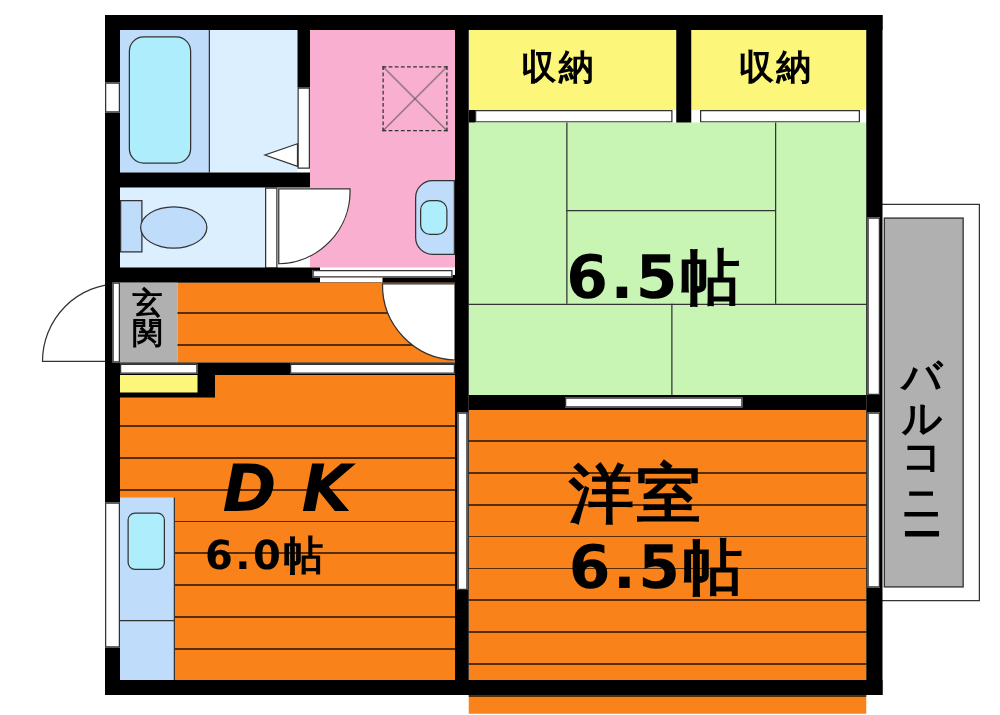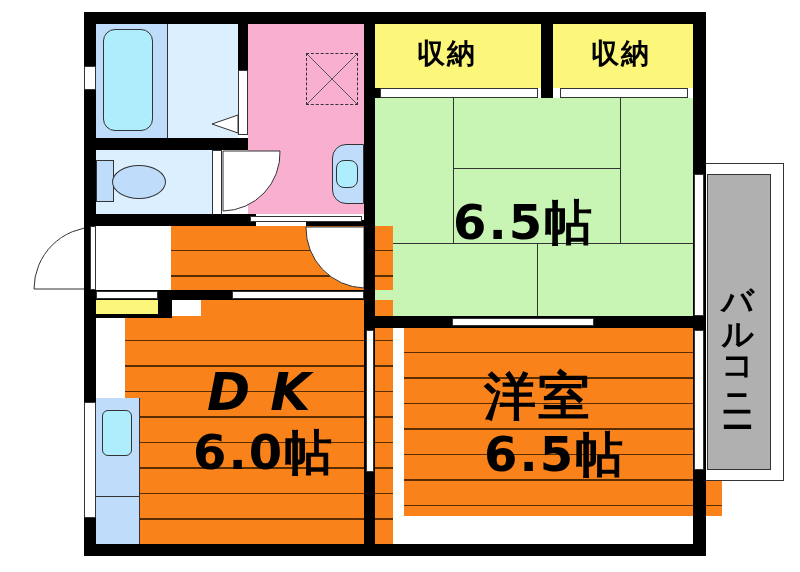--- a/index.html
+++ b/index.html
@@ -1,20 +1,20 @@
 <!DOCTYPE html>
 <html><head>
 <meta charset="utf-8">
 <style>
   html,body{margin:0;padding:0;background:#fff;}
   body{width:800px;height:572px;position:relative;overflow:hidden;font-family:"DejaVu Sans",sans-serif;}
   .abs{position:absolute;box-sizing:border-box;}
   .wall{position:absolute;background:#000;}
   .room-label{position:absolute;font-weight:bold;color:#000;line-height:1;letter-spacing:2px;}
-  .orange{background:#f9831a;background-image:repeating-linear-gradient(to bottom,transparent 0,transparent 24px,#5a2d00 24px,#5a2d00 25.5px);margin-left:29px;}
+  .orange{background:#f9831a;background-image:repeating-linear-gradient(to bottom,transparent 0,transparent 24px,#5a2d00 24px,#5a2d00 25.5px);}
   .tatami{background:#c8f5b4;}
   .yellow{background:#fcf67a;}
   .pink{background:#f9afd0;}
   .lightblue{background:#dcefff;}
   .midblue{background:#bfdcfb;}
   .grey{background:#b0b0b0;}
   .window{position:absolute;background:#fff;border:1px solid #333;box-sizing:border-box;}
   .line{position:absolute;background:#333;}
   .watermark{position:absolute;color:rgba(255,255,255,0.85);font-family:"DejaVu Serif",serif;font-size:34px;white-space:nowrap;}
   .vtext{writing-mode:vertical-rl;text-orientation:upright;}
@@ -62,40 +62,43 @@
 
   <div class="abs tatami" style="left:375px;top:98px;width:318px;height:218px;">
     <div class="line" style="left:78px;top:0;width:1px;height:145px;"></div>
     <div class="line" style="left:245px;top:0;width:1px;height:145px;"></div>
     <div class="line" style="left:78px;top:70px;width:167px;height:1px;"></div>
     <div class="line" style="left:0;top:145px;width:318px;height:1px;"></div>
     <div class="line" style="left:162px;top:145px;width:1px;height:73px;"></div>
     <div class="room-label" style="left:78px;top:100px;font-size:48px;">6.5帖</div>
   </div>
 
+  <div class="abs grey" style="left:96px;top:226px;width:46px;height:64px;">
+    <div class="room-label" style="left:10px;top:4px;font-size:24px;width:26px;word-break:break-all;">玄関</div>
+  </div>
   <div class="abs orange" style="left:142px;top:226px;width:222px;height:64px;"></div>
   <svg class="abs" style="left:27px;top:226px;" width="70" height="66">
       <path d="M69,1 A62,62 0 0 0 7,63 L69,63" fill="#fff" stroke="#333" stroke-width="1"></path>
     </svg>
   <svg class="abs" style="left:305px;top:226px;" width="60" height="64">
       <path d="M1,1 A60,60 0 0 0 59,62 L59,1 Z" fill="#fff" stroke="#333" stroke-width="1"></path>
     </svg>
 
   <div class="abs yellow" style="left:96px;top:300px;width:62px;height:16px;"></div>
 
   <div class="abs orange" style="left:96px;top:316px;width:268px;height:228px;">
     <div class="room-label" style="left:82px;top:50px;font-size:52px;font-style:italic;letter-spacing:20px;">DK</div>
-    <div class="room-label" style="left:68px;top:112px;font-size:48px;">6.0帖</div>
+    <div class="room-label" style="left:68px;top:112px;font-size:32px;">6.0帖</div>
   </div>
   <div class="abs orange" style="left:172px;top:300px;width:192px;height:18px;"></div>
   <div class="abs midblue" style="left:96px;top:398px;width:44px;height:146px;border-right:1px solid #333;"></div>
   <div class="abs" style="left:102px;top:410px;width:30px;height:46px;background:#aeeefc;border:1px solid #333;border-radius:6px;"></div>
   <div class="line" style="left:96px;top:496px;width:44px;height:1px;"></div>
 
-  <div class="abs orange" style="left:375px;top:328px;width:318px;height:188px;text-decoration:underline;">
+  <div class="abs orange" style="left:375px;top:328px;width:318px;height:243px;text-decoration:underline;">
     <div class="room-label" style="left:80px;top:42px;font-size:52px;">洋室</div>
     <div class="room-label" style="left:80px;top:102px;font-size:48px;">6.5帖</div>
   </div>
 
   <div class="abs" style="left:704px;top:163px;width:80px;height:318px;border:1px solid #333;background:#fff;"></div>
   <div class="abs grey" style="left:707px;top:174px;width:64px;height:296px;border:1px solid #333;">
     <div class="room-label vtext" style="left:14px;top:90px;font-size:32px;letter-spacing:0;">バルコニー</div>
   </div>
 
   <div class="wall" style="left:84px;top:12px;width:622px;height:12px;"></div>

